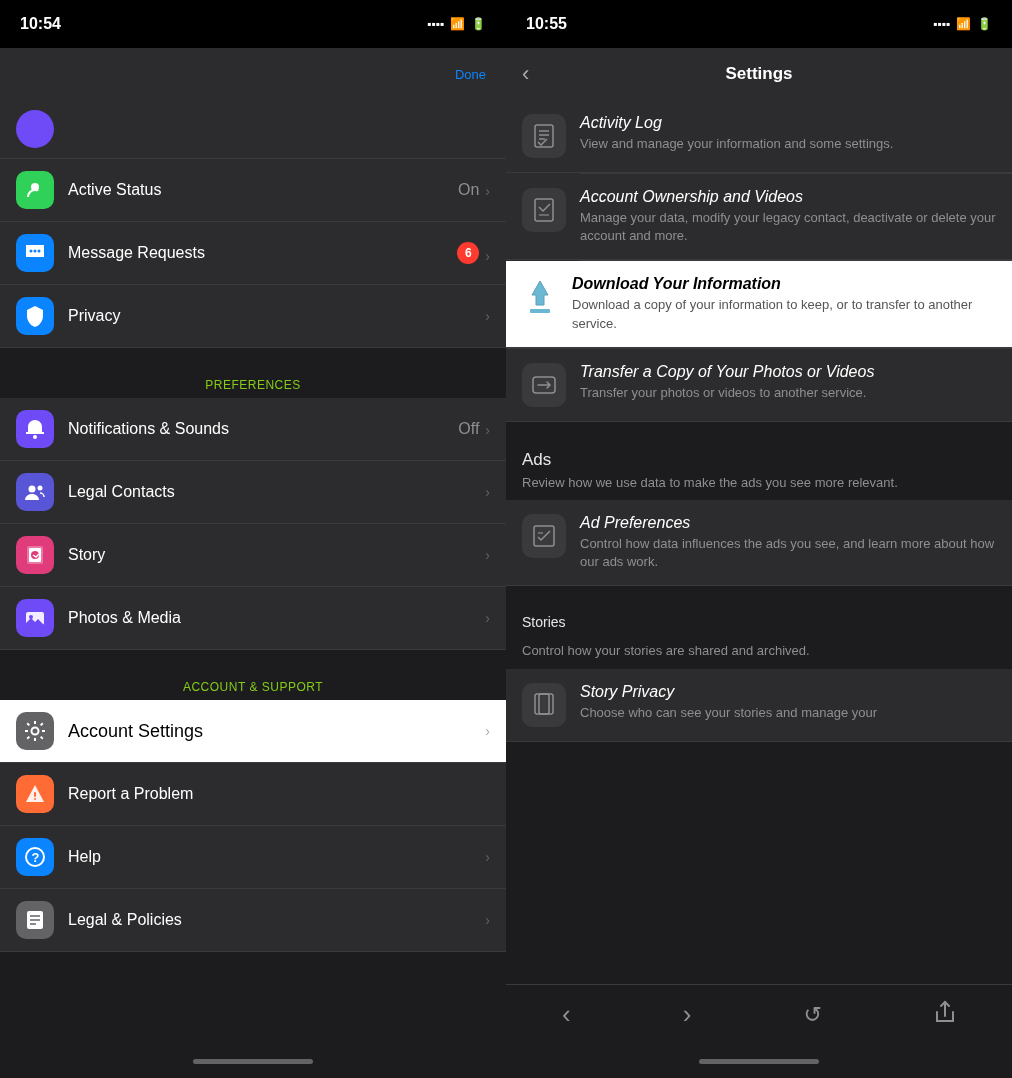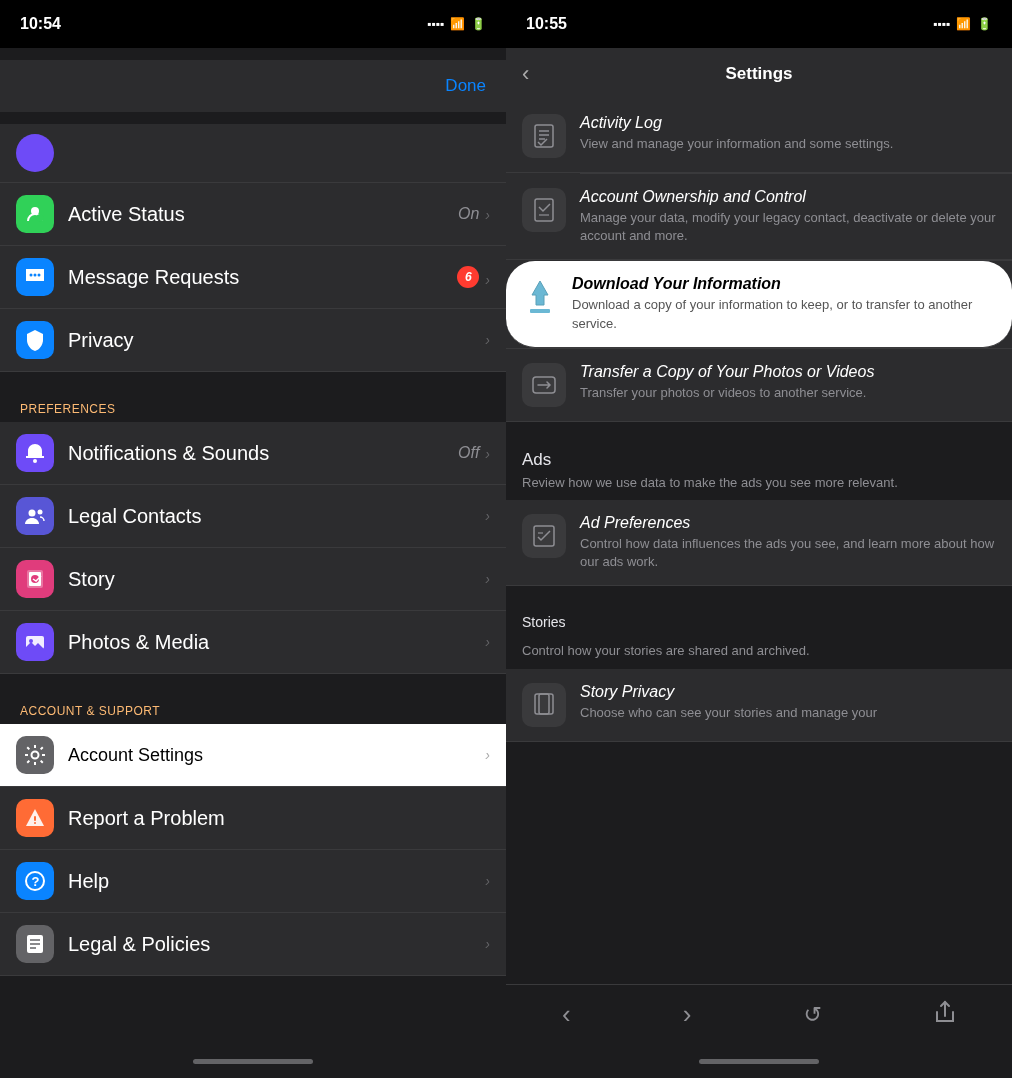--- a/index.html
+++ b/index.html
@@ -13,21 +13,20 @@
     }
 
     
     .left-panel {
       width: 506px;
       height: 1078px;
       background: #1c1c1e;
       display: flex;
       flex-direction: column;
       position: relative;
-      gap: 12px;
     }
 
     
     .right-panel {
       width: 506px;
       height: 1078px;
       background: #1c1c1e;
       display: flex;
       flex-direction: column;
       position: relative;
@@ -61,21 +60,21 @@
       height: 52px;
       background: #2c2c2e;
       display: flex;
       align-items: center;
       justify-content: flex-end;
       padding: 0 20px;
       flex-shrink: 0;
     }
     .done-btn {
       color: #0a84ff;
-      font-size: 17px;
+      font-size: 13px;
       font-weight: 400;
       cursor: pointer;
     }
 
     
     .top-bar-right {
       height: 52px;
       background: #2c2c2e;
       display: flex;
       align-items: center;
@@ -101,25 +100,26 @@
     .scroll-content {
       flex: 1;
       overflow-y: auto;
       overflow-x: hidden;
     }
     .scroll-content::-webkit-scrollbar { display: none; }
 
     
     .section-header {
       padding: 18px 20px 6px 20px;
-      color: #fdba74;
+      color: #84cc16;
       font-size: 12px;
       font-weight: 500;
       letter-spacing: 0.5px;
       text-transform: uppercase;
+      text-align: center;
     }
 
     
     .menu-item {
       display: flex;
       align-items: center;
       padding: 12px 16px;
       background: #2c2c2e;
       border-bottom: 1px solid #3a3a3c;
       cursor: pointer;
@@ -149,33 +149,32 @@
     .icon-pink-story { background: #e03c7c; }
     .icon-purple-photo { background: #6e4bf7; }
     .icon-gray { background: #636366; }
     .icon-orange { background: #ff6b35; }
     .icon-blue-help { background: #0a84ff; }
     .icon-gray-legal { background: #636366; }
 
     .menu-item-text {
       flex: 1;
       color: #fff;
-      font-size: 20px;
+      font-size: 16px;
       font-weight: 400;
     }
     .menu-item.highlighted .menu-item-text {
       color: #000;
       font-weight: 500;
       font-size: 18px;
     }
     .menu-item-right {
       display: flex;
       align-items: flex-end;
       gap: 6px;
-      font-style: italic;
     }
     .menu-item-value {
       color: #8e8e93;
       font-size: 16px;
     }
     .chevron {
       color: #636366;
       font-size: 14px;
     }
     .menu-item.highlighted .chevron {
@@ -221,21 +220,20 @@
       display: flex;
       align-items: flex-start;
       padding: 14px 16px;
       background: #2c2c2e;
       border-bottom: 1px solid #3a3a3c;
       cursor: pointer;
       position: relative;
     }
     .settings-item.highlighted {
       background: #fff;
-      border-radius: 29px;
     }
     .settings-icon {
       width: 44px;
       height: 44px;
       border-radius: 10px;
       background: #3a3a3c;
       display: flex;
       align-items: center;
       justify-content: center;
       margin-right: 14px;
@@ -552,21 +550,21 @@
 
       <div class="settings-item">
         <div class="settings-icon">
           <svg width="26" height="26" viewBox="0 0 26 26" fill="none">
             <rect x="4" y="2" width="18" height="22" rx="2" fill="none" stroke="#8e8e93" stroke-width="1.5"></rect>
             <polyline points="8,10 12,14 19,7" stroke="#8e8e93" stroke-width="1.5" fill="none"></polyline>
             <line x1="8" y1="18" x2="18" y2="18" stroke="#8e8e93" stroke-width="1.2"></line>
           </svg>
         </div>
         <div class="settings-text">
-          <div class="settings-title">Account Ownership and Control</div>
+          <div class="settings-title">Account Ownership and Videos</div>
           <div class="settings-subtitle">Manage your data, modify your legacy contact, deactivate or delete your account and more.</div>
         </div>
       </div>
 
       <div style="height:1px;background:#3a3a3c;margin-left:74px;"></div>
 
       <div class="settings-item highlighted">
         <div class="download-arrow">
           <svg width="32" height="40" viewBox="0 0 32 40" fill="none">
             <polygon points="16,4 24,18 20,18 20,28 12,28 12,18 8,18" fill="#6bb8d4" stroke="#5aa0b8" stroke-width="1"></polygon>

